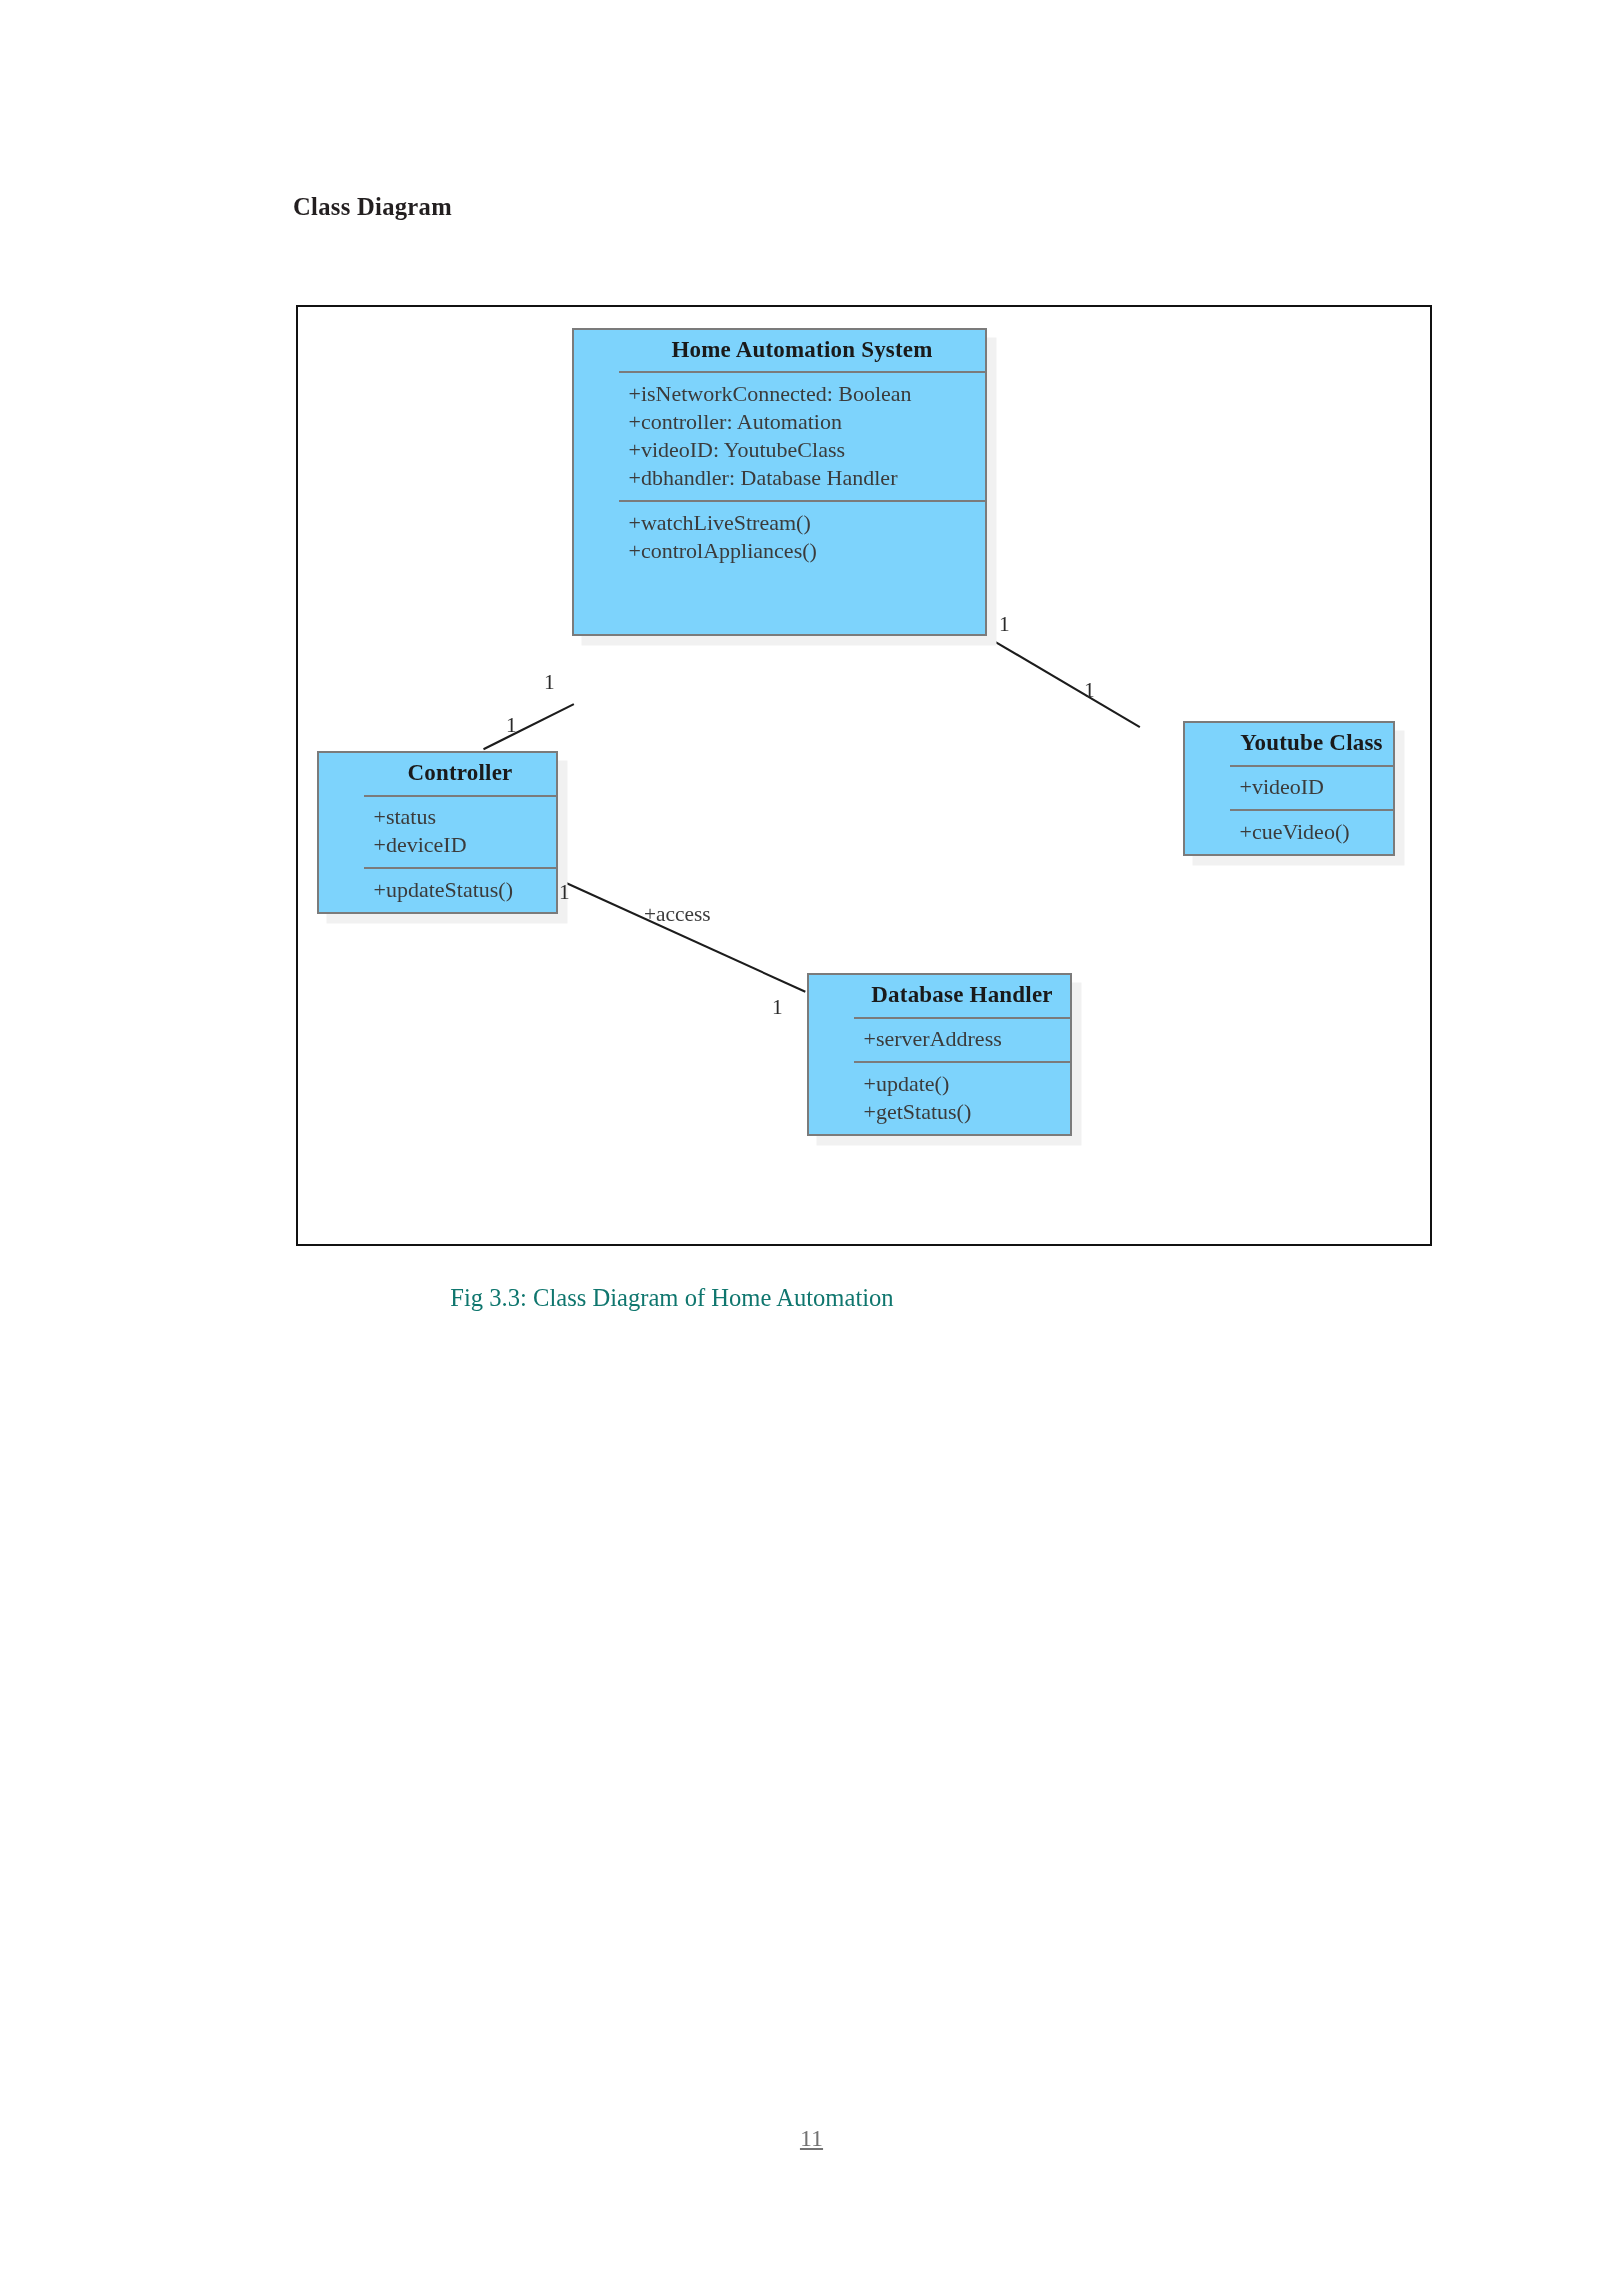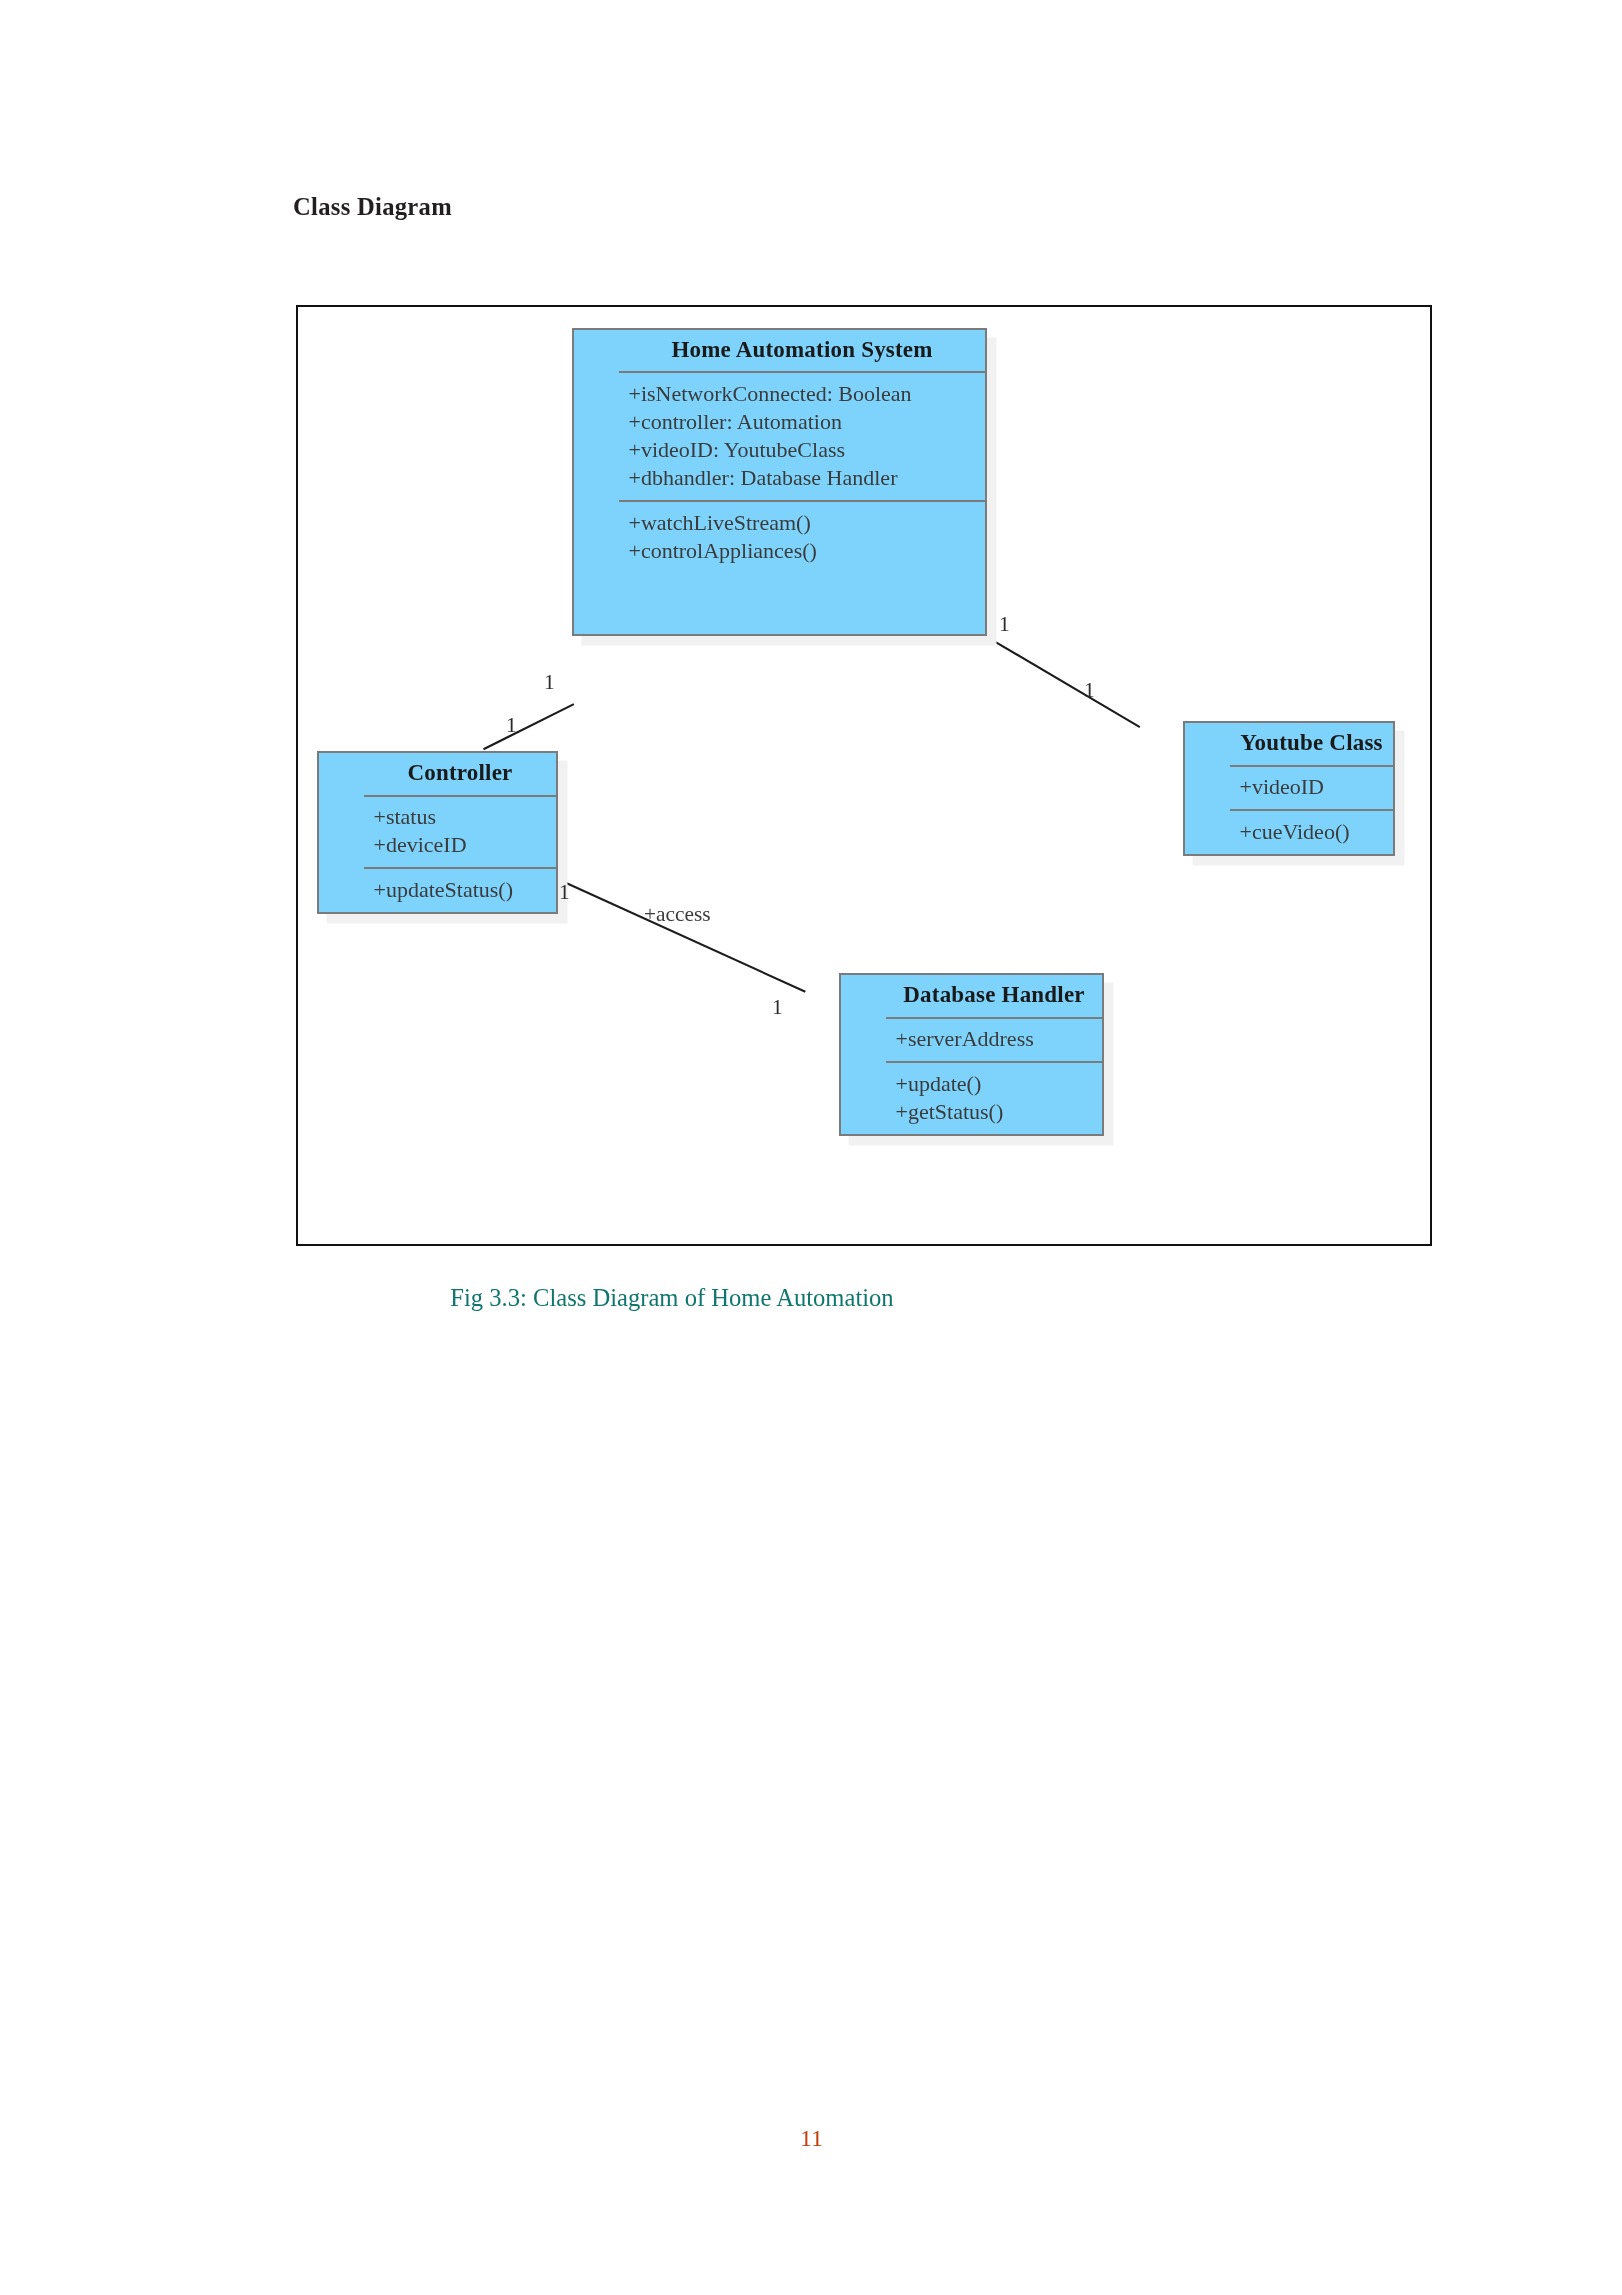--- a/index.html
+++ b/index.html
@@ -84,21 +84,21 @@
   #class-home-automation-system {
     left: 274px; top: 20.6px; width: 415px;
   }
   #class-controller {
     left: 19px;  top: 444px; width: 241px;
   }
   #class-youtube {
     left: 841px; top: 414px; width: 212px; margin-left: 44px;
   }
   #class-database-handler {
-    left: 509px; top: 666px; width: 265px; margin-left: 32px;
+    left: 509px; top: 666px; width: 265px;
   }
 
   
   .assoc-layer {
     position: absolute;
     left: 0; top: 0;
     width: 1132px;
     height: 936px;
     z-index: 2;
     pointer-events: none;
@@ -136,21 +136,22 @@
     color: #0f766e;
     padding-left: 8px;
   }
   .page-number {
     position: absolute;
     left: 0;
     top: 2125px;
     width: 1623px;
     text-align: center;
     font-size: 24px;
-    color: #c2410c;
+    color: #737373;
+    text-decoration: underline;
   }
 </style>
 </head>
 <body>
 
 <div class="page-heading">Class Diagram</div>
 
 <div class="figure-frame">
   <div class="diagram-canvas">
 

